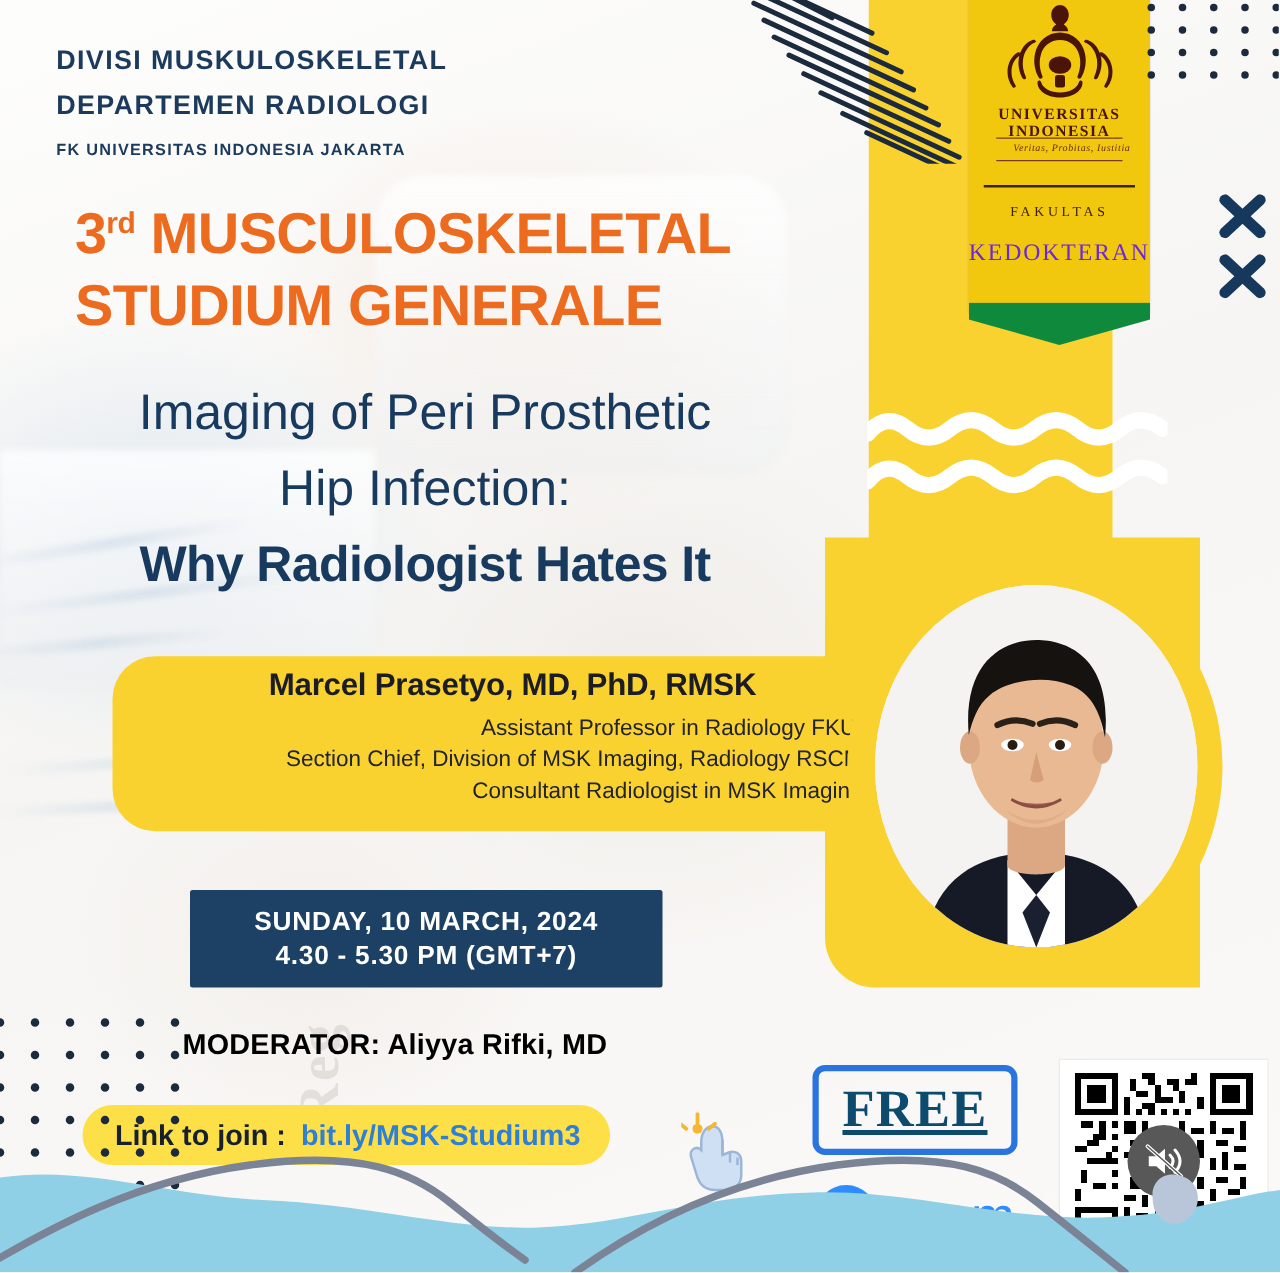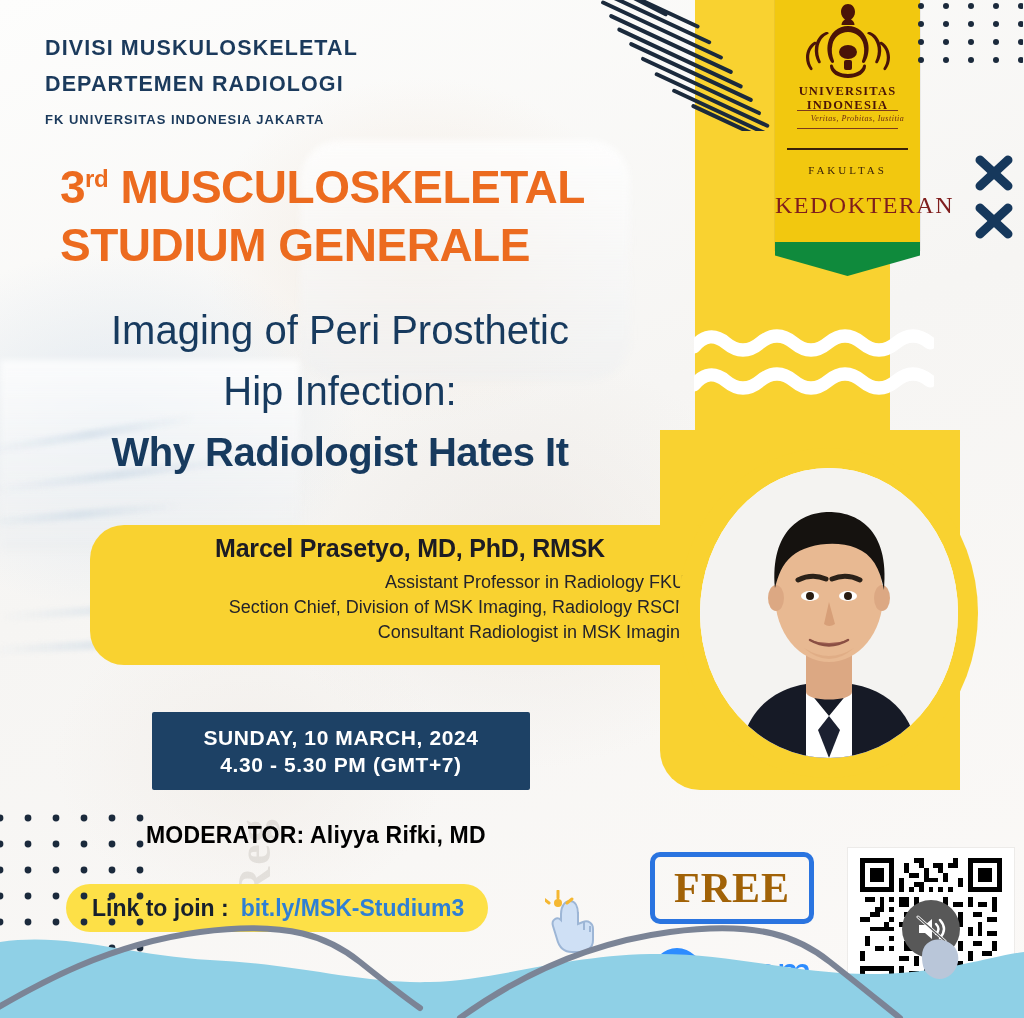--- a/index.html
+++ b/index.html
@@ -116,21 +116,21 @@
   .ui-fakultas {
     position: absolute; left: 0; right: 0; top: 172px;
     text-align: center;
     font-family: "Liberation Serif", serif;
     color: #3a2208; font-size: 11px; letter-spacing: 3px;
   }
   .ui-kedokteran {
     position: absolute; left: 0; right: 0; top: 200px;
     text-align: center;
     font-family: "Liberation Serif", serif;
-    color: #7f1d1d; font-size: 24px; letter-spacing: 1.5px; font-weight: 400;
+    color: #6d28d9; font-size: 19px; letter-spacing: 1.5px; font-weight: 400;
   }
 
   
   .stripes { position: absolute; left: 585px; top: -4px; }
   
   .dots-tr { position: absolute; left: 915px; top: 2px; }
   .dots-bl { position: absolute; left: -6px; top: 812px; }
   
   .xmarks { position: absolute; left: 968px; top: 150px; }
 
@@ -240,23 +240,24 @@
 
   
   .free-badge {
     position: absolute; left: 650px; top: 852px;
     width: 164px; height: 72px;
     border: 5px solid #2a74e0;
     border-radius: 10px;
     display: flex; align-items: center; justify-content: center;
   }
   .free-badge span {
-    color: #a16207; font-size: 42px; font-weight: 700;
+    color: #0c4a6e; font-size: 42px; font-weight: 700;
     font-family: "Liberation Serif", serif;
     letter-spacing: 1px;
+    text-decoration: underline;
   }
 
   
   .zoom-logo {
     position: absolute; left: 652px; top: 948px;
     display: flex; align-items: center; gap: 10px;
   }
   .zoom-mark {
     width: 50px; height: 50px; border-radius: 50%;
     background: #2d8cff;

